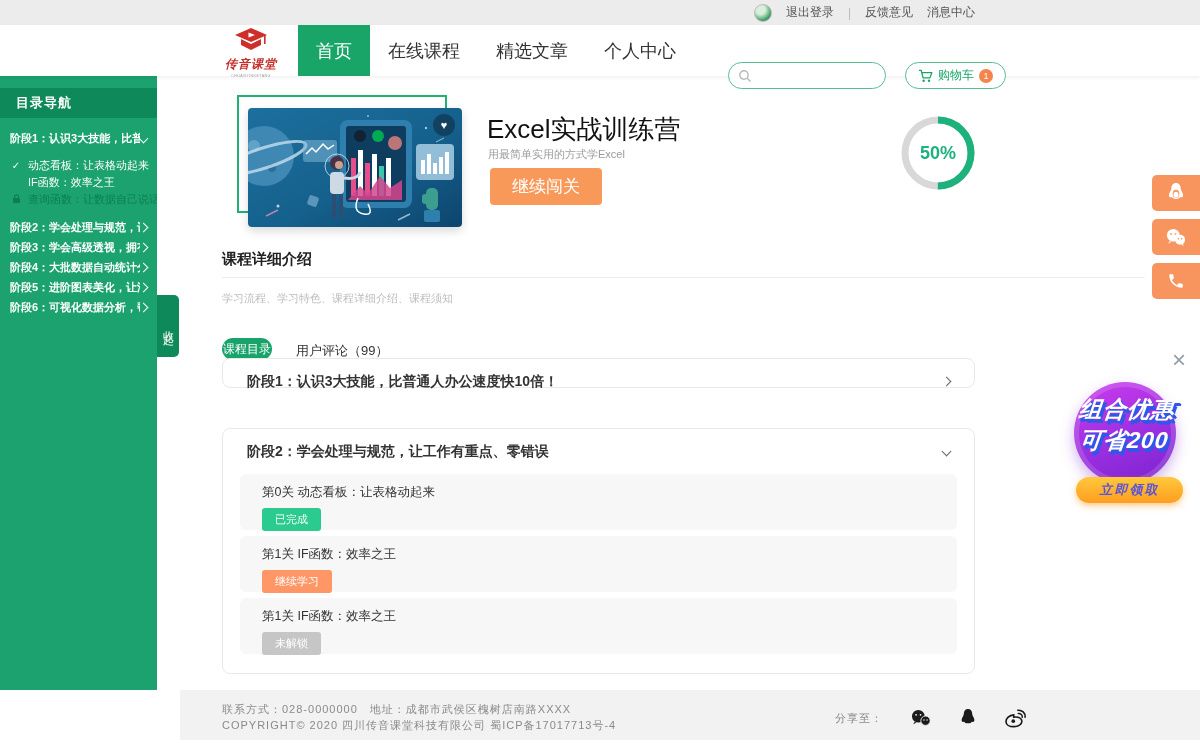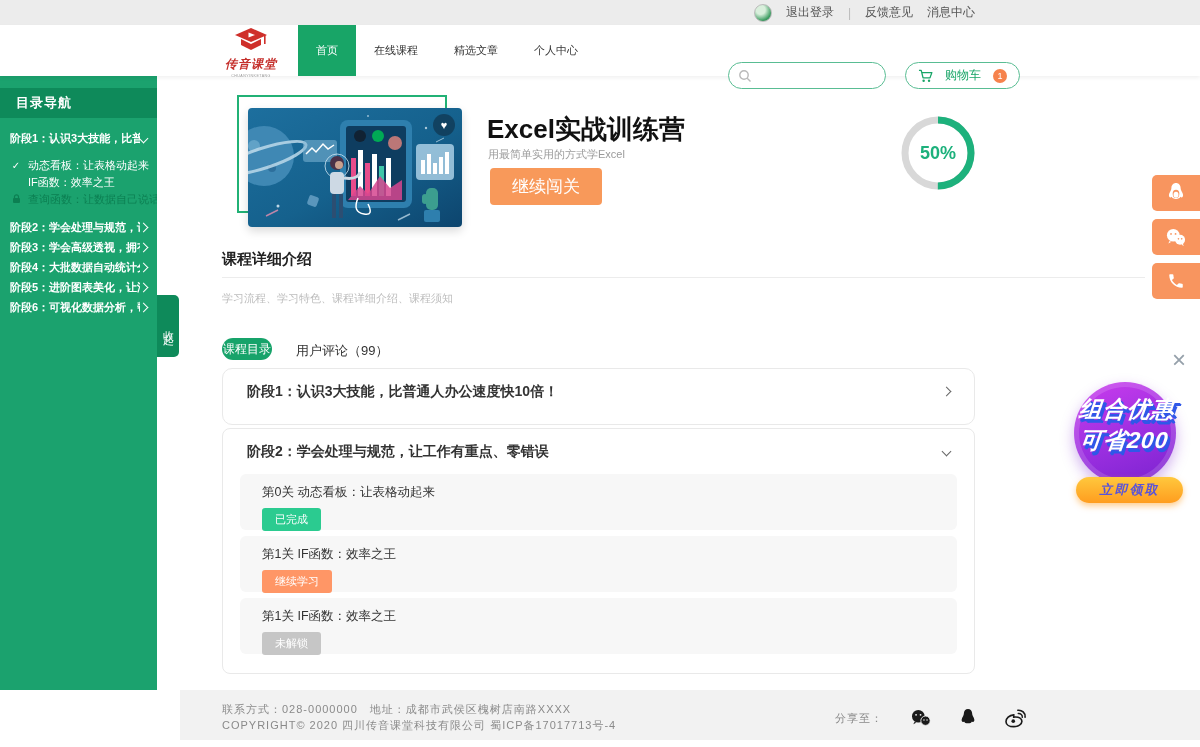--- a/index.html
+++ b/index.html
@@ -17,29 +17,29 @@
   .topbar a { color:#555; text-decoration:none; cursor:pointer; }
   .topbar .sep { color:#bbb; }
 
   
   .navbar { position:absolute; left:0; top:25px; width:1200px; height:51px; background:#fff;
             box-shadow:0 2px 4px rgba(0,0,0,0.06); z-index:5; }
   .logo { position:absolute; left:222px; top:3px; width:58px; text-align:center; }
   .logo-title { color:#c5302c; font-size:12px; font-weight:bold; font-style:italic; letter-spacing:1px; }
   .logo-sub { color:#999; font-size:4px; letter-spacing:.5px; transform:scale(.9); }
   .nav-items { position:absolute; left:298px; top:0; height:51px; display:flex; align-items:stretch; }
-  .nav-item { display:flex; align-items:center; padding:0 18px; font-size:11px; color:#333; cursor:pointer; }
+  .nav-item { display:flex; align-items:center; padding:0 18px; font-size:18px; color:#333; cursor:pointer; }
   .nav-item.active { background:#18a567; color:#fff; }
   
   .search { position:absolute; left:728px; top:37px; width:158px; height:27px; border:1px solid #59bd93;
             border-radius:14px; display:flex; overflow:hidden; background:#fff; }
   .search input { flex:1; border:none; outline:none; padding-left:28px; font-size:12px; background:transparent; }
   .search .mag { position:absolute; left:9px; top:6px; }
   .cart { position:absolute; left:905px; top:37px; height:27px; padding:0 12px; border:1px solid #59bd93;
-          border-radius:14px; display:flex; align-items:center; gap:12px; color:#18a567; font-size:12px;
+          border-radius:14px; display:flex; align-items:center; gap:5px; color:#18a567; font-size:12px;
           cursor:pointer; background:#fff; }
   .cart-badge { width:14px; height:14px; border-radius:50%; background:#f6824c; color:#fff; font-size:9px;
                 display:flex; align-items:center; justify-content:center; }
 
   
   .sidebar { position:absolute; left:0; top:76px; width:157px; height:614px; background:#1ba26e; z-index:4; }
   .sb-header { margin-top:12px; height:30px; background:#0e8a5a; color:#fff; font-size:13px; font-weight:bold;
                display:flex; align-items:center; padding-left:16px; letter-spacing:1px; }
   .sb-list { padding-top:10px; }
   .sb-stage { display:flex; align-items:center; height:20px; padding:0 10px; color:#fff; font-size:11px;
@@ -58,42 +58,42 @@
                   justify-content:center; writing-mode:vertical-lr; letter-spacing:4px; cursor:pointer; z-index:4; }
 
   
   .cover-frame { position:absolute; left:237px; top:95px; width:210px; height:118px;
                  border:2px solid #21b175; background:#fff; }
   .cover { position:absolute; left:248px; top:108px; width:214px; height:119px; border-radius:4px;
            overflow:hidden; box-shadow:0 4px 10px rgba(0,0,0,.15); }
   .heart-btn { position:absolute; left:433px; top:114px; width:22px; height:22px; border-radius:50%;
                background:rgba(15,40,60,.55); color:#fff; font-size:11px; display:flex; align-items:center;
                justify-content:center; cursor:pointer; z-index:2; }
-  .course-title { position:absolute; left:487px; top:112px; font-size:26px; font-weight:bold; color:#111; }
+  .course-title { position:absolute; left:487px; top:112px; font-size:26px; font-weight:normal; color:#111; }
   .course-sub { position:absolute; left:488px; top:147px; font-size:11px; color:#9a9a9a; }
   .cta-btn { position:absolute; left:490px; top:168px; background:#f8995a; color:#fff; border:none;
              border-radius:4px; padding:7px 22px; font-size:17px; cursor:pointer; }
   .progress-wrap { position:absolute; left:898px; top:113px; width:80px; height:80px; }
   .progress-label { position:absolute; left:0; top:0; width:80px; height:80px; display:flex; align-items:center;
                     justify-content:center; font-size:18px; font-weight:bold; color:#1db17c; }
 
   
   .detail-heading { position:absolute; left:222px; top:250px; font-size:15px; font-weight:bold; color:#222; }
   .detail-divider { position:absolute; left:222px; top:277px; width:923px; height:1px; background:#ececec; }
   .detail-blurb { position:absolute; left:222px; top:291px; font-size:11px; color:#bdbdbd; }
 
   
   .tab-pill { position:absolute; left:222px; top:338px; height:22px; padding:0 1px; border-radius:11px;
               background:#17a36a; color:#fff; font-size:12px; display:flex; align-items:center; cursor:pointer; }
   .tab-plain { position:absolute; left:296px; top:342px; font-size:13px; color:#333; cursor:pointer; }
 
   
   .stage-card { position:absolute; left:222px; width:753px; background:#fff; border:1px solid #e9e9e9;
                 border-radius:8px; }
-  .stage1 { top:368px; height:57px;border-radius:10px; }
+  .stage1 { top:358px; height:30px; }
   .stage2 { top:428px; height:246px; }
   .stage-head { height:45px; display:flex; align-items:center; padding:0 24px; font-size:14px; font-weight:bold;
                 color:#333; cursor:pointer; }
   .stage-head .lbl { flex:1; }
   .stage-head .chev { border-color:#666; }
   .lesson { margin:0 17px 6px 17px; background:#f7f7f7; border-radius:6px; height:56px; padding:10px 22px;
             cursor:pointer; }
   .lesson-title { font-size:12.5px; color:#333; }
   .badge { display:inline-block; margin-top:7px; padding:4px 13px; border-radius:3px; font-size:11px; color:#fff; }
   .badge.done { background:#2bcb90; }

